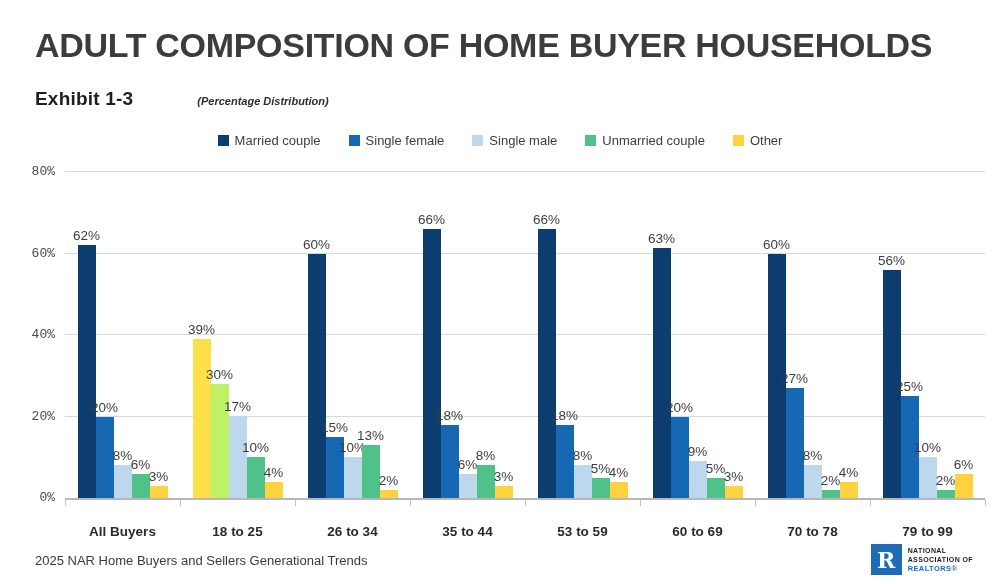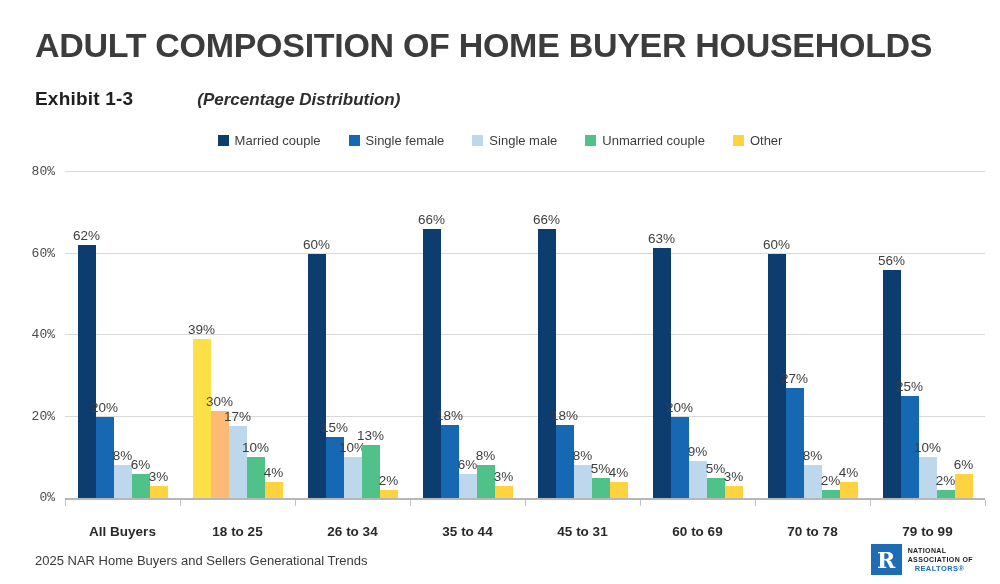--- a/index.html
+++ b/index.html
@@ -33,21 +33,21 @@
     align-items: baseline;
   }
   .exhibit-label {
     font-size: 19px;
     font-weight: 700;
     color: #1f1f1f;
     letter-spacing: 0.2px;
   }
   .exhibit-subtitle {
     margin-left: 64px;
-    font-size: 17px;
+    font-size: 11px;
     font-style: italic;
     font-weight: 700;
     color: #2d2d2d;
   }
 
   .legend {
     position: absolute;
     left: 0;
     right: 0;
     top: 133px;
@@ -186,21 +186,20 @@
     font-size: 7px;
     font-weight: 700;
     letter-spacing: 0.4px;
     color: #1d1d1b;
     line-height: 9px;
     white-space: nowrap;
   }
   .logo-line.brand {
     color: #1d6cb5;
     font-size: 7.5px;
-    margin-left: 7px;
   }
 </style>
 </head>
 <body>
 
 <div class="page">
   <div class="title">ADULT COMPOSITION OF HOME BUYER HOUSEHOLDS</div>
 
   <div class="exhibit-row">
     <span class="exhibit-label">Exhibit 1-3</span>
@@ -266,24 +265,24 @@
               <span class="bar-value">6%</span>
             </div>
             <div class="bar" style="height: 12.225px; background: rgb(255, 210, 63);">
               <span class="bar-value">3%</span>
             </div>
           </div>
           <div class="group">
             <div class="bar" style="height: 158.925px; background: #fde047;">
               <span class="bar-value">39%</span>
             </div>
-            <div class="bar" style="height: 87px; background: #fdba74;">
+            <div class="bar" style="height: 114px; background: #bef264;">
               <span class="bar-value">30%</span>
             </div>
-            <div class="bar" style="height: 72px; background: rgb(189, 215, 236); margin-top: 41px;">
+            <div class="bar" style="height: 82px; background: rgb(189, 215, 236); margin-top: 41px;">
               <span class="bar-value">17%</span>
             </div>
             <div class="bar" style="height: 40.75px; background: rgb(80, 193, 137);">
               <span class="bar-value">10%</span>
             </div>
             <div class="bar" style="height: 16.3px; background: rgb(255, 210, 63);">
               <span class="bar-value">4%</span>
             </div>
           </div>
           <div class="group">
@@ -388,21 +387,21 @@
               <span class="bar-value">6%</span>
             </div>
           </div>
         </div>
       </div>
     <div class="xlabels">
         <div class="xlabel">All Buyers</div>
         <div class="xlabel">18 to 25</div>
         <div class="xlabel">26 to 34</div>
         <div class="xlabel">35 to 44</div>
-        <div class="xlabel">45 to 31</div>
+        <div class="xlabel">53 to 59</div>
         <div class="xlabel">60 to 69</div>
         <div class="xlabel">70 to 78</div>
         <div class="xlabel">79 to 99</div>
       </div>
   </div>
 
   <div class="footer-source">2025 NAR Home Buyers and Sellers Generational Trends</div>
 
   <div class="logo">
     <div class="logo-mark">

